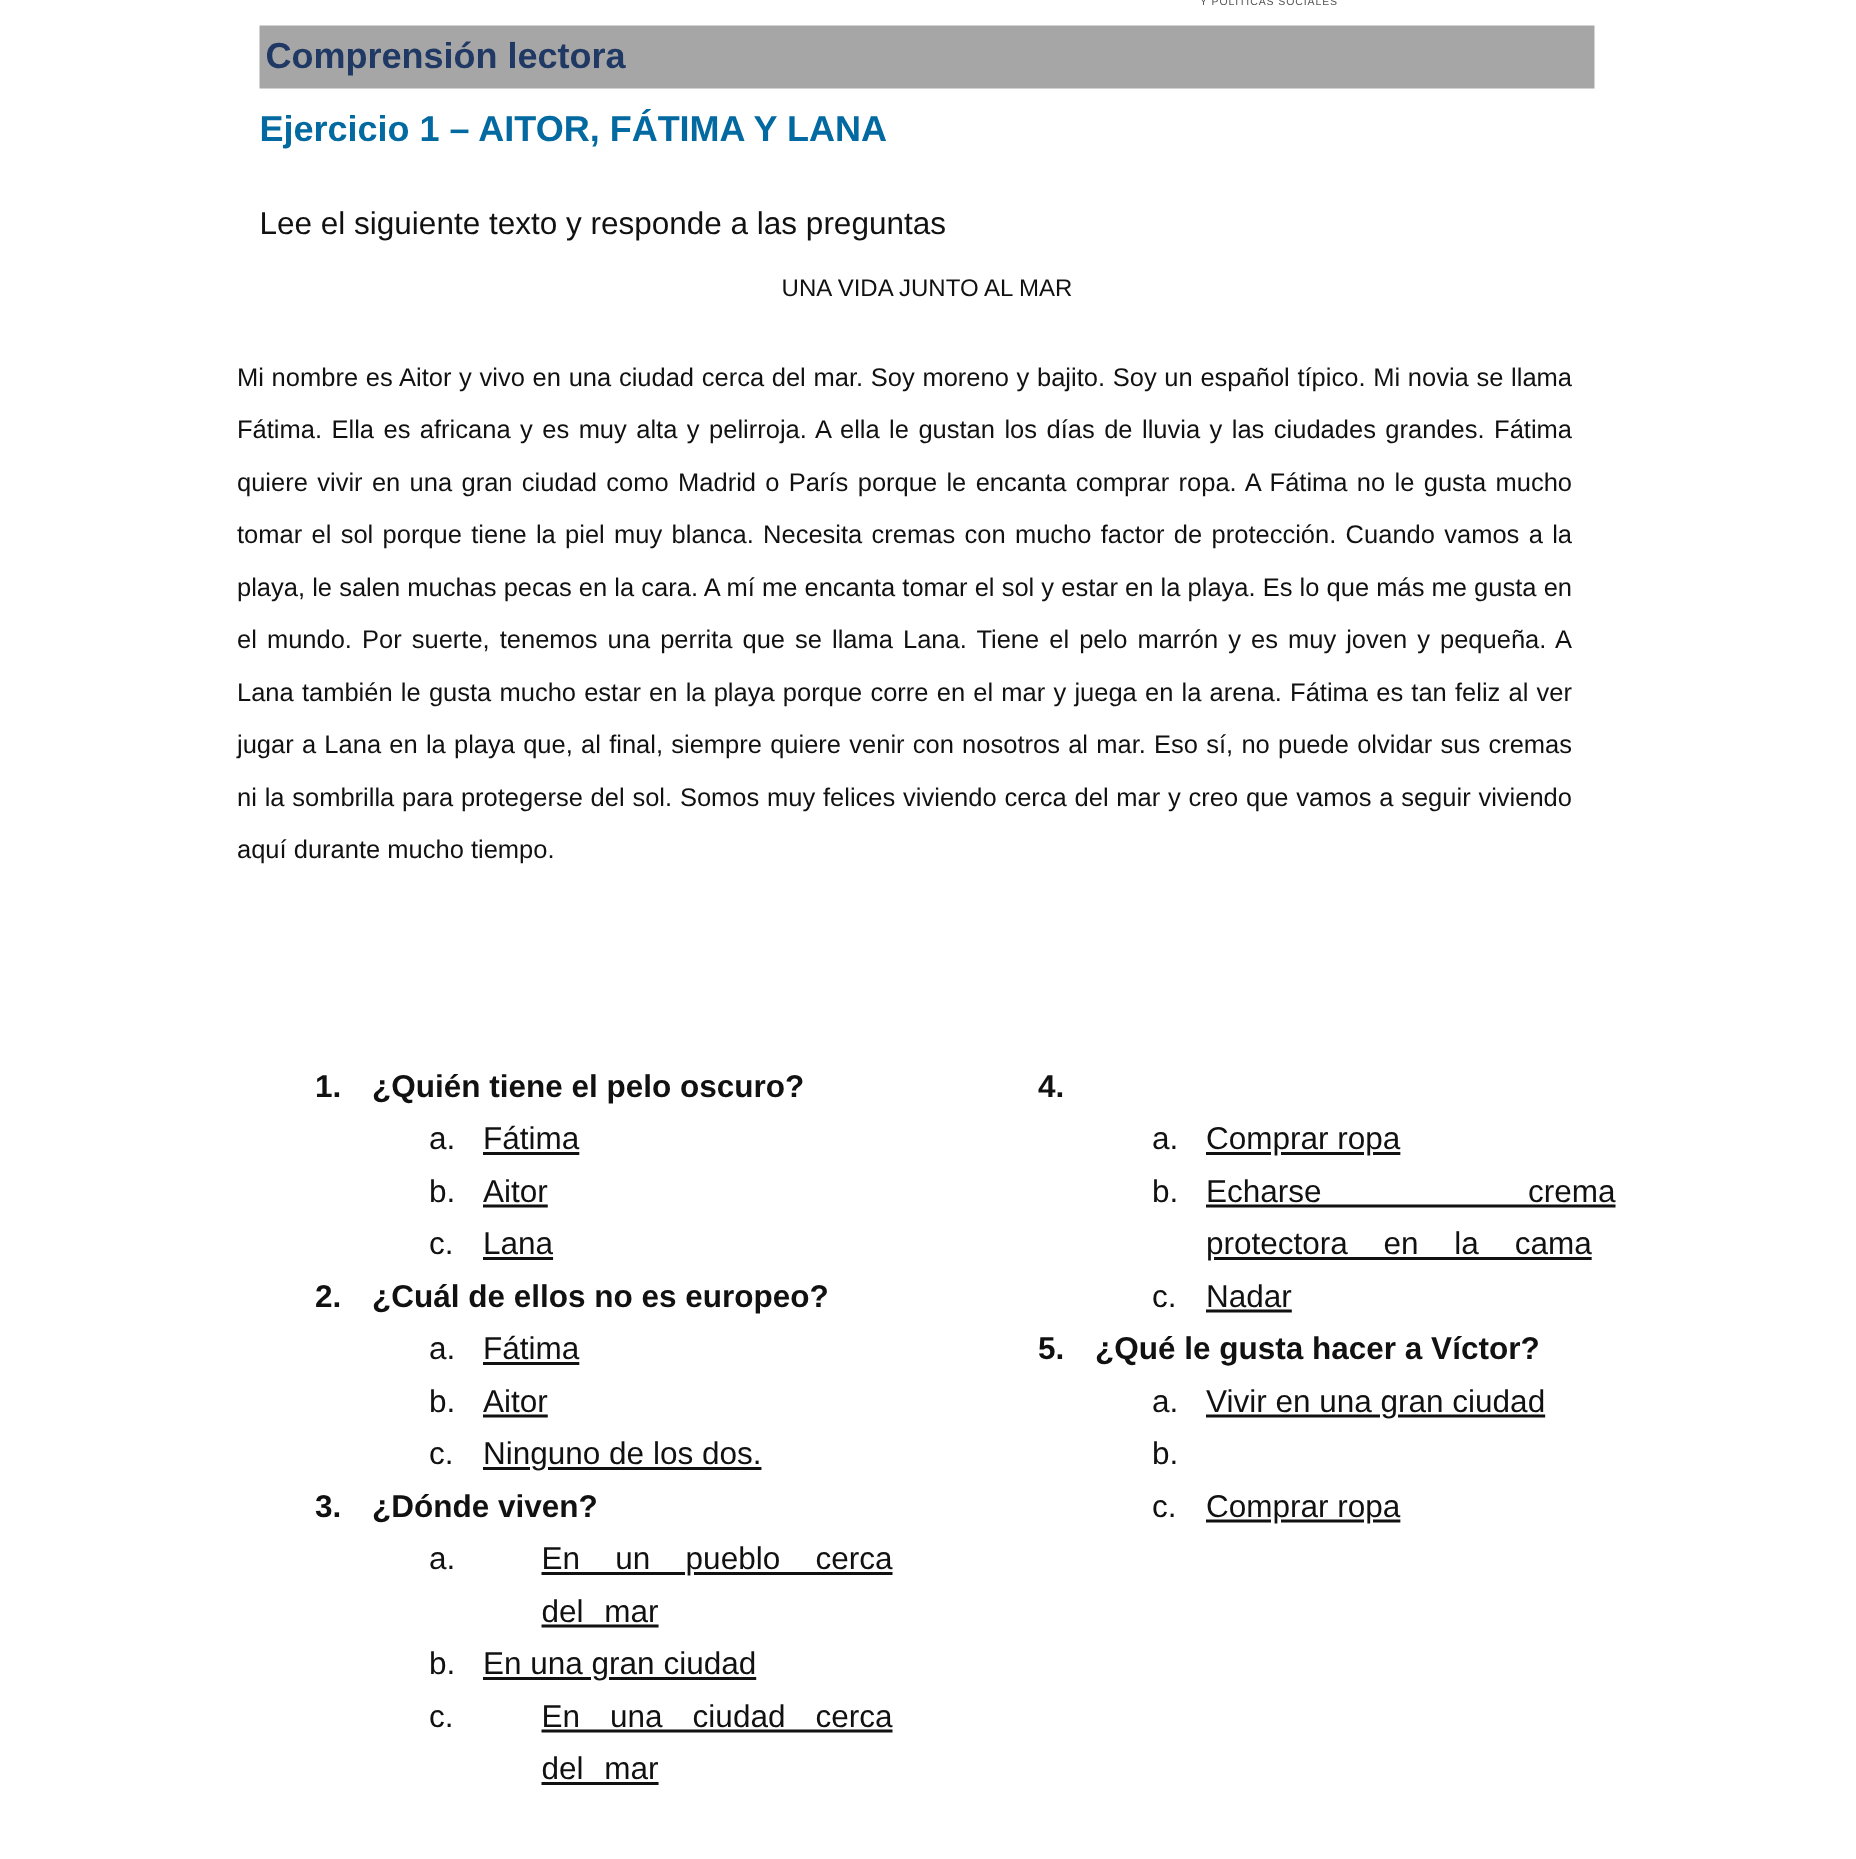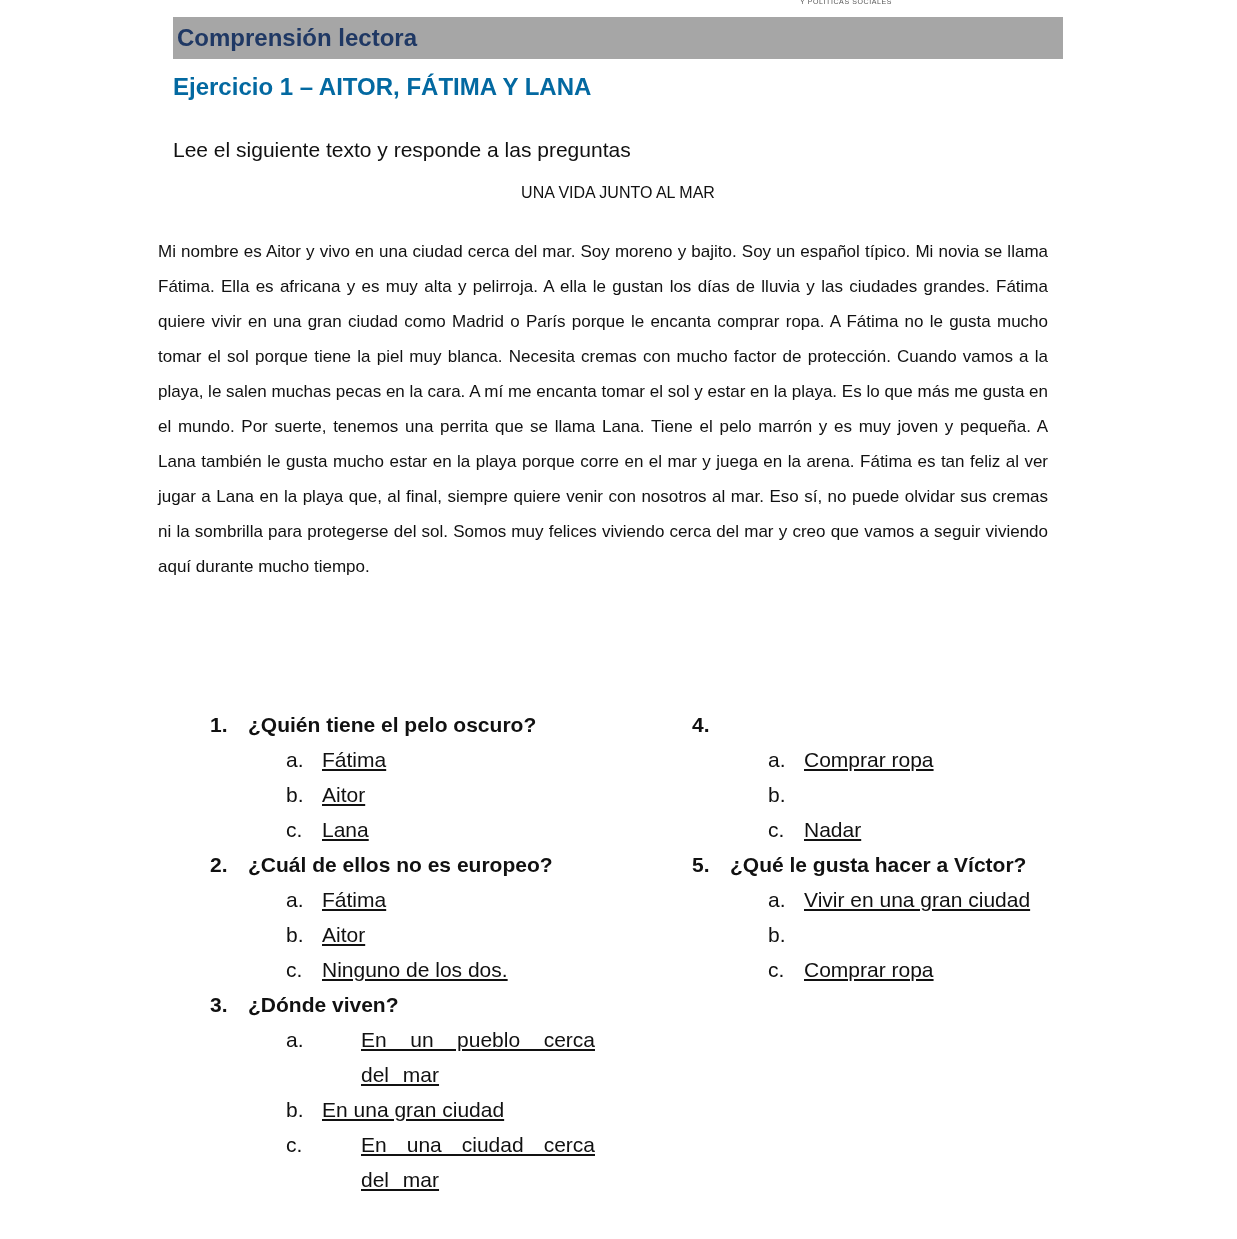--- a/index.html
+++ b/index.html
@@ -134,20 +134,21 @@
 
   <div class="q-row">
     <span class="q-num">4.</span>
   </div>
   <div class="opt-row">
     <span class="opt-letter">a.</span>
     <span class="opt-text">Comprar ropa</span>
   </div>
   <div class="opt-row">
     <span class="opt-letter">b.</span>
+    <span class="opt-text justify-wrap ws18">Echarse crema protectora en la cama</span>
   </div>
   <div class="opt-row">
     <span class="opt-letter">c.</span>
     <span class="opt-text">Nadar</span>
   </div>
 
   <div class="q-row">
     <span class="q-num">5.</span>
     <span class="q-text">¿Qué le gusta hacer a Víctor?</span>
   </div>

